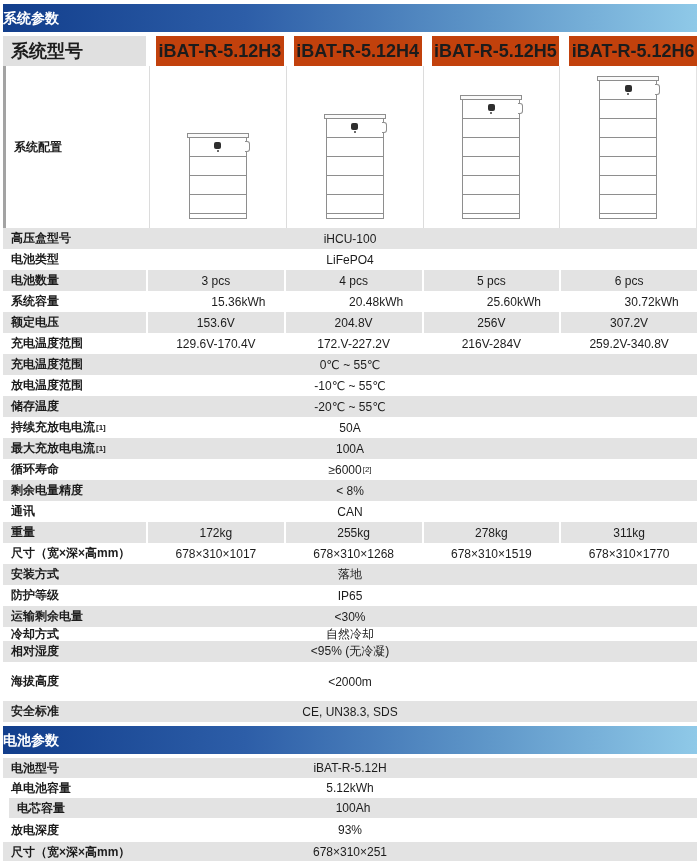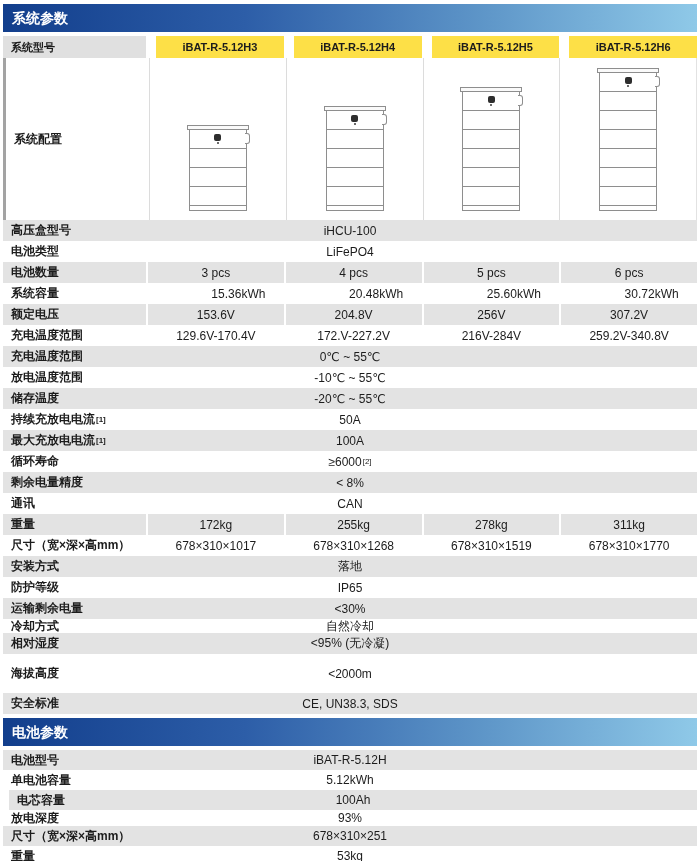--- a/index.html
+++ b/index.html
@@ -1,33 +1,33 @@
 <!DOCTYPE html>
 <html><head>
 <meta charset="utf-8">
 <style>
   html,body{margin:0;padding:0;background:#fff;}
   body{width:700px;height:861px;font-family:"Liberation Sans","DejaVu Sans",sans-serif;color:#1c1c1c;overflow:hidden;}
   .page{padding:4px 3px 0 3px;box-sizing:border-box;}
-  .banner{height:28px;line-height:28px;padding-left:9px;color:#fff;font-weight:bold;font-size:14px;
+  .banner{height:28px;line-height:28px;color:#fff;font-weight:bold;font-size:14px;
           background:linear-gradient(90deg,#123e8c 0%,#2d5ea8 35%,#5f97c9 70%,#8fc9e8 100%);
           margin-bottom:4px;}
   .table{width:100%;}
   .row{display:flex;font-size:12px;position:relative;}
   .row .lbl{width:143px;box-sizing:border-box;padding-left:8px;font-weight:bold;white-space:nowrap;display:flex;align-items:center;}
   .row .v{flex:1;margin-left:2px;display:flex;align-items:center;justify-content:center;}
   .row.gray .lbl{background:#e3e3e3;}
   .row.cols.gray .v{background:#e3e3e3;}
   .row.merged.gray{background:#e3e3e3;}
   .row .mv{position:absolute;left:0;top:0;right:0;bottom:0;display:flex;align-items:center;justify-content:center;}
   sup{font-size:8px;line-height:0;margin-left:1px;}
   
-  .header-row{display:flex;height:22px;font-size:11px;font-weight:bold;gap:8px;}
+  .header-row{display:flex;height:30px;font-size:18px;font-weight:bold;gap:8px;}
   .header-row .lbl{width:143px;box-sizing:border-box;padding-left:8px;background:#e0e0e0;display:flex;align-items:center;}
-  .header-row .hv{flex:1;margin-left:2px;background:#fde047;display:flex;align-items:center;justify-content:center;}
+  .header-row .hv{flex:1;margin-left:2px;background:#c2410c;display:flex;align-items:center;justify-content:center;}
   
   .config-row{display:flex;height:162px;border-left:3px solid #a3a3a3;border-right:1px solid #e2e2e2;}
   .config-row .lbl{width:143px;box-sizing:border-box;padding-left:8px;font-weight:bold;font-size:12px;display:flex;align-items:center;}
   .config-cell{flex:1;border-left:1px solid #dcdcdc;display:flex;align-items:flex-end;justify-content:center;padding-bottom:9px;}
   .tower{width:58px;position:relative;background:#fff;}
   .t-lid{height:3px;border:1px solid #8e8e8e;margin:0 -2px;background:#fafafa;}
   .t-top{height:18px;border:1px solid #8e8e8e;border-top:none;position:relative;display:flex;flex-direction:column;align-items:center;justify-content:center;}
   .t-logo{width:7px;height:7px;background:#2e2e2e;border-radius:2px;}
   .t-dot{width:2px;height:2px;background:#3a3a3a;border-radius:50%;margin-top:1px;}
   .t-handle{position:absolute;right:-4px;top:3px;width:4px;height:9px;border:1px solid #8e8e8e;border-left:none;border-radius:0 3px 3px 0;background:#fff;}
@@ -246,21 +246,21 @@
           <div class="mv">iBAT-R-5.12H</div>
         </div>
         <div class="row merged" style="height: 20px;">
           <div class="lbl">单电池容量</div>
           <div class="mv">5.12kWh</div>
         </div>
         <div class="row merged gray" style="height: 20px; margin-left: 6px;">
           <div class="lbl">电芯容量</div>
           <div class="mv">100Ah</div>
         </div>
-        <div class="row merged" style="height: 16px;">
+        <div class="row merged" style="height: 24px;">
           <div class="lbl">放电深度</div>
           <div class="mv">93%</div>
         </div>
         <div class="row merged gray" style="height: 20px;">
           <div class="lbl">尺寸（宽×深×高mm）</div>
           <div class="mv">678×310×251</div>
         </div>
         <div class="row merged" style="height: 20px;">
           <div class="lbl">重量</div>
           <div class="mv">53kg</div>

